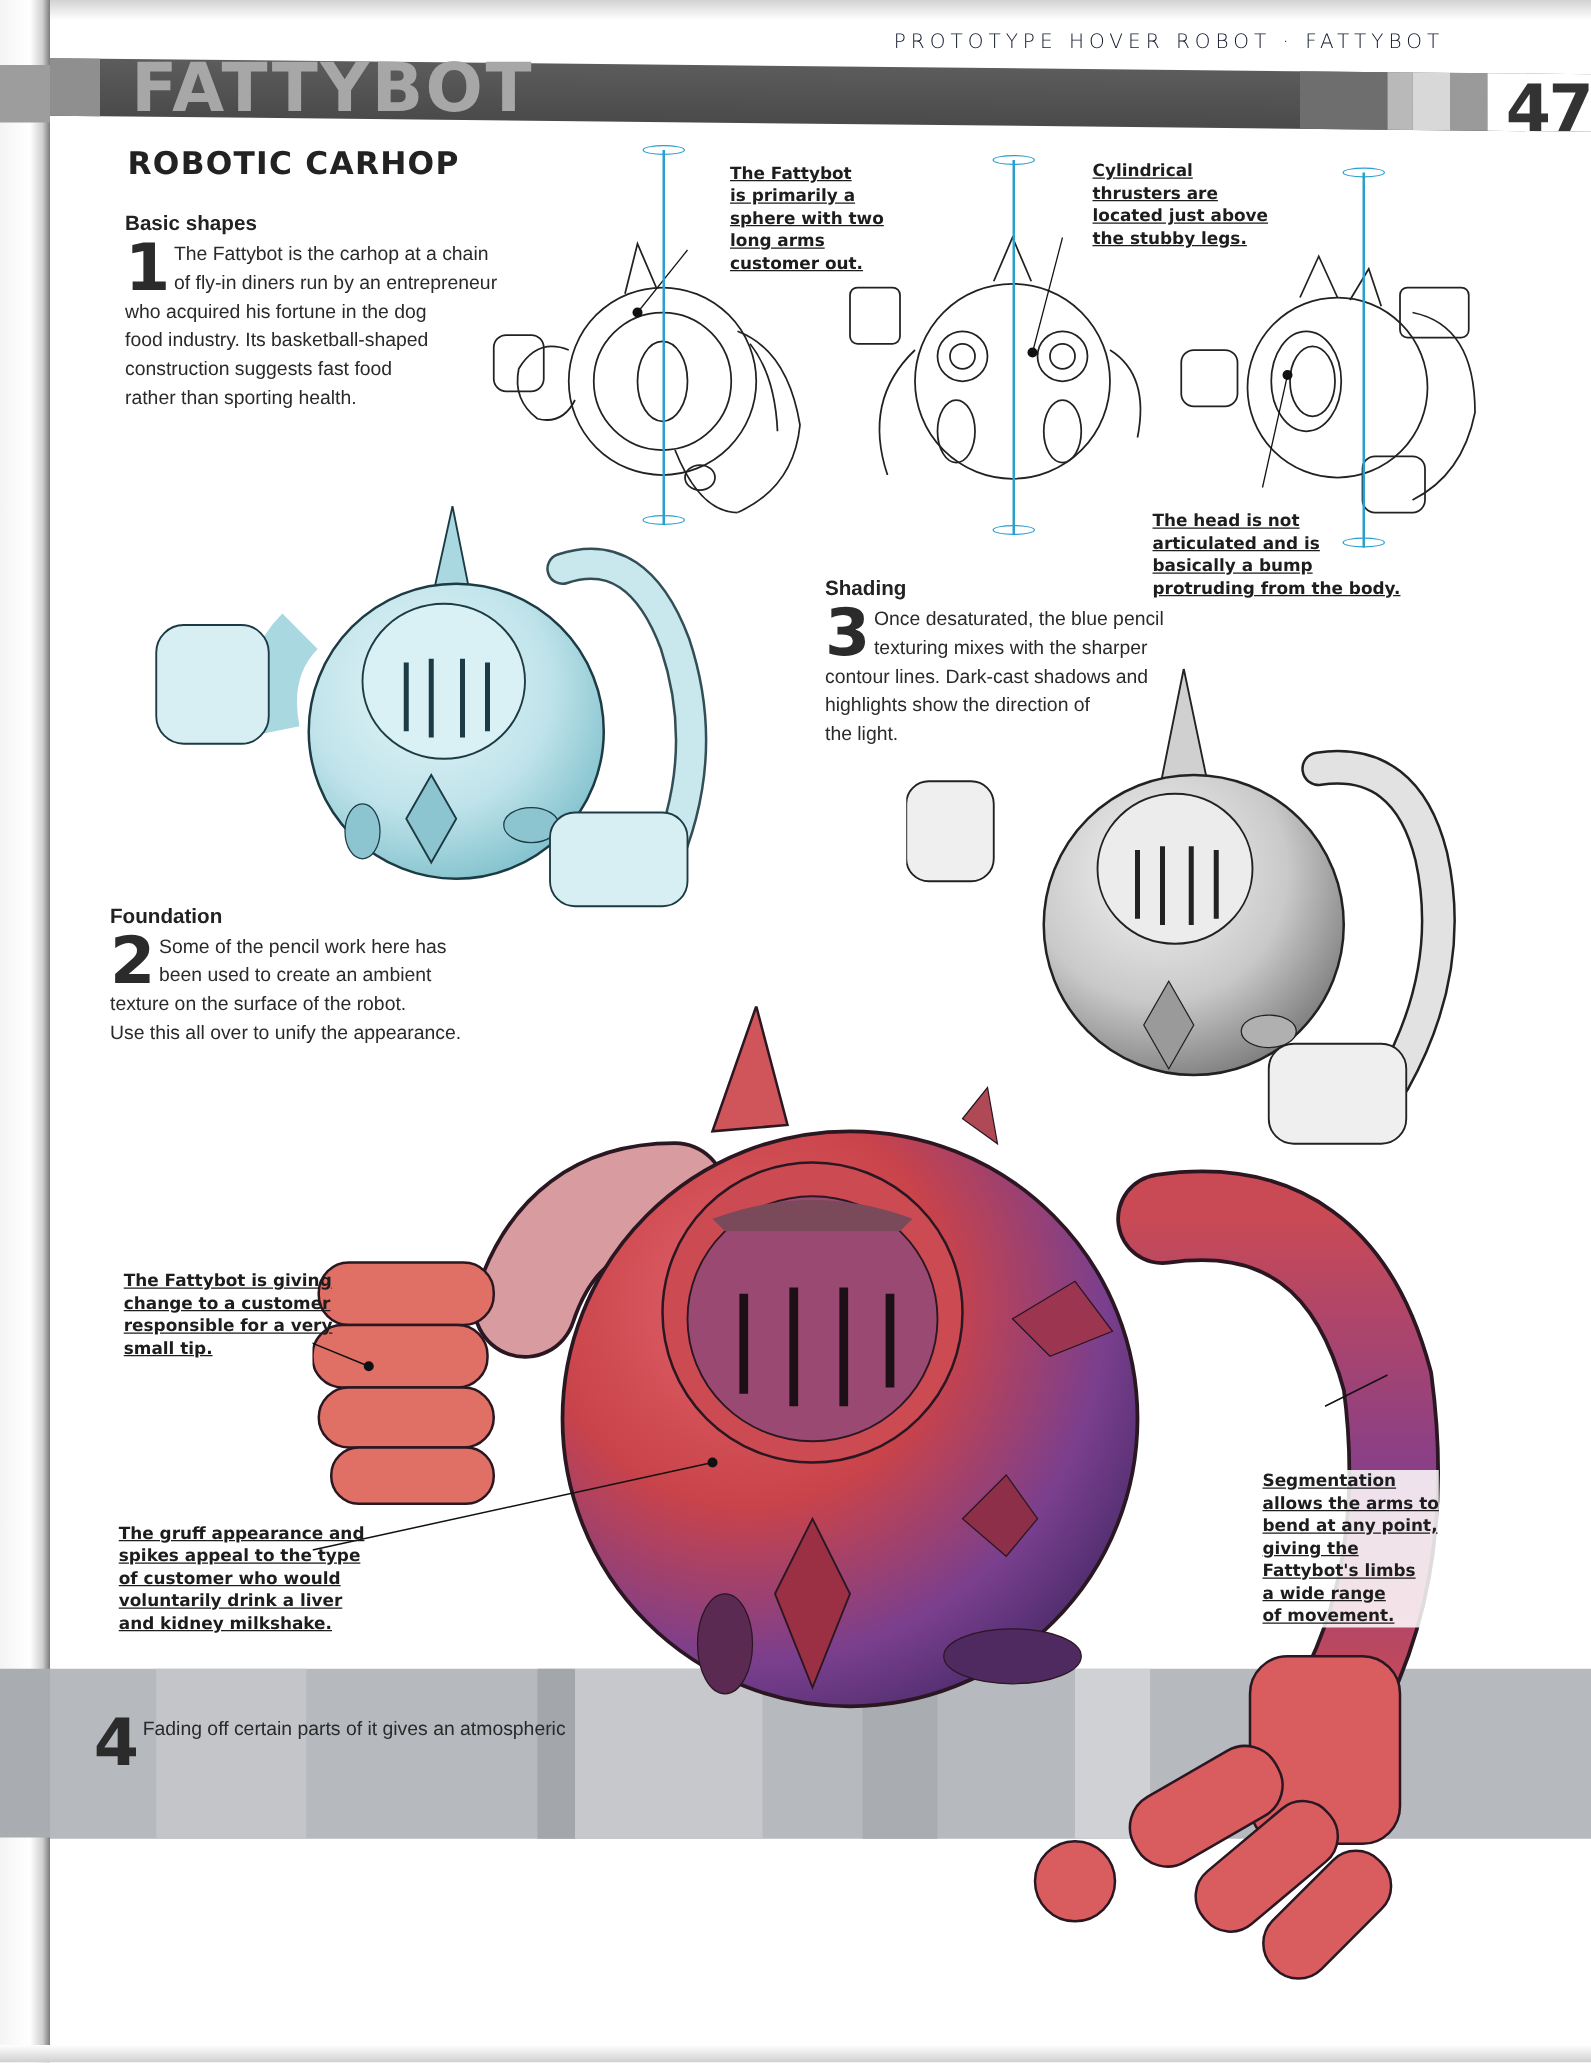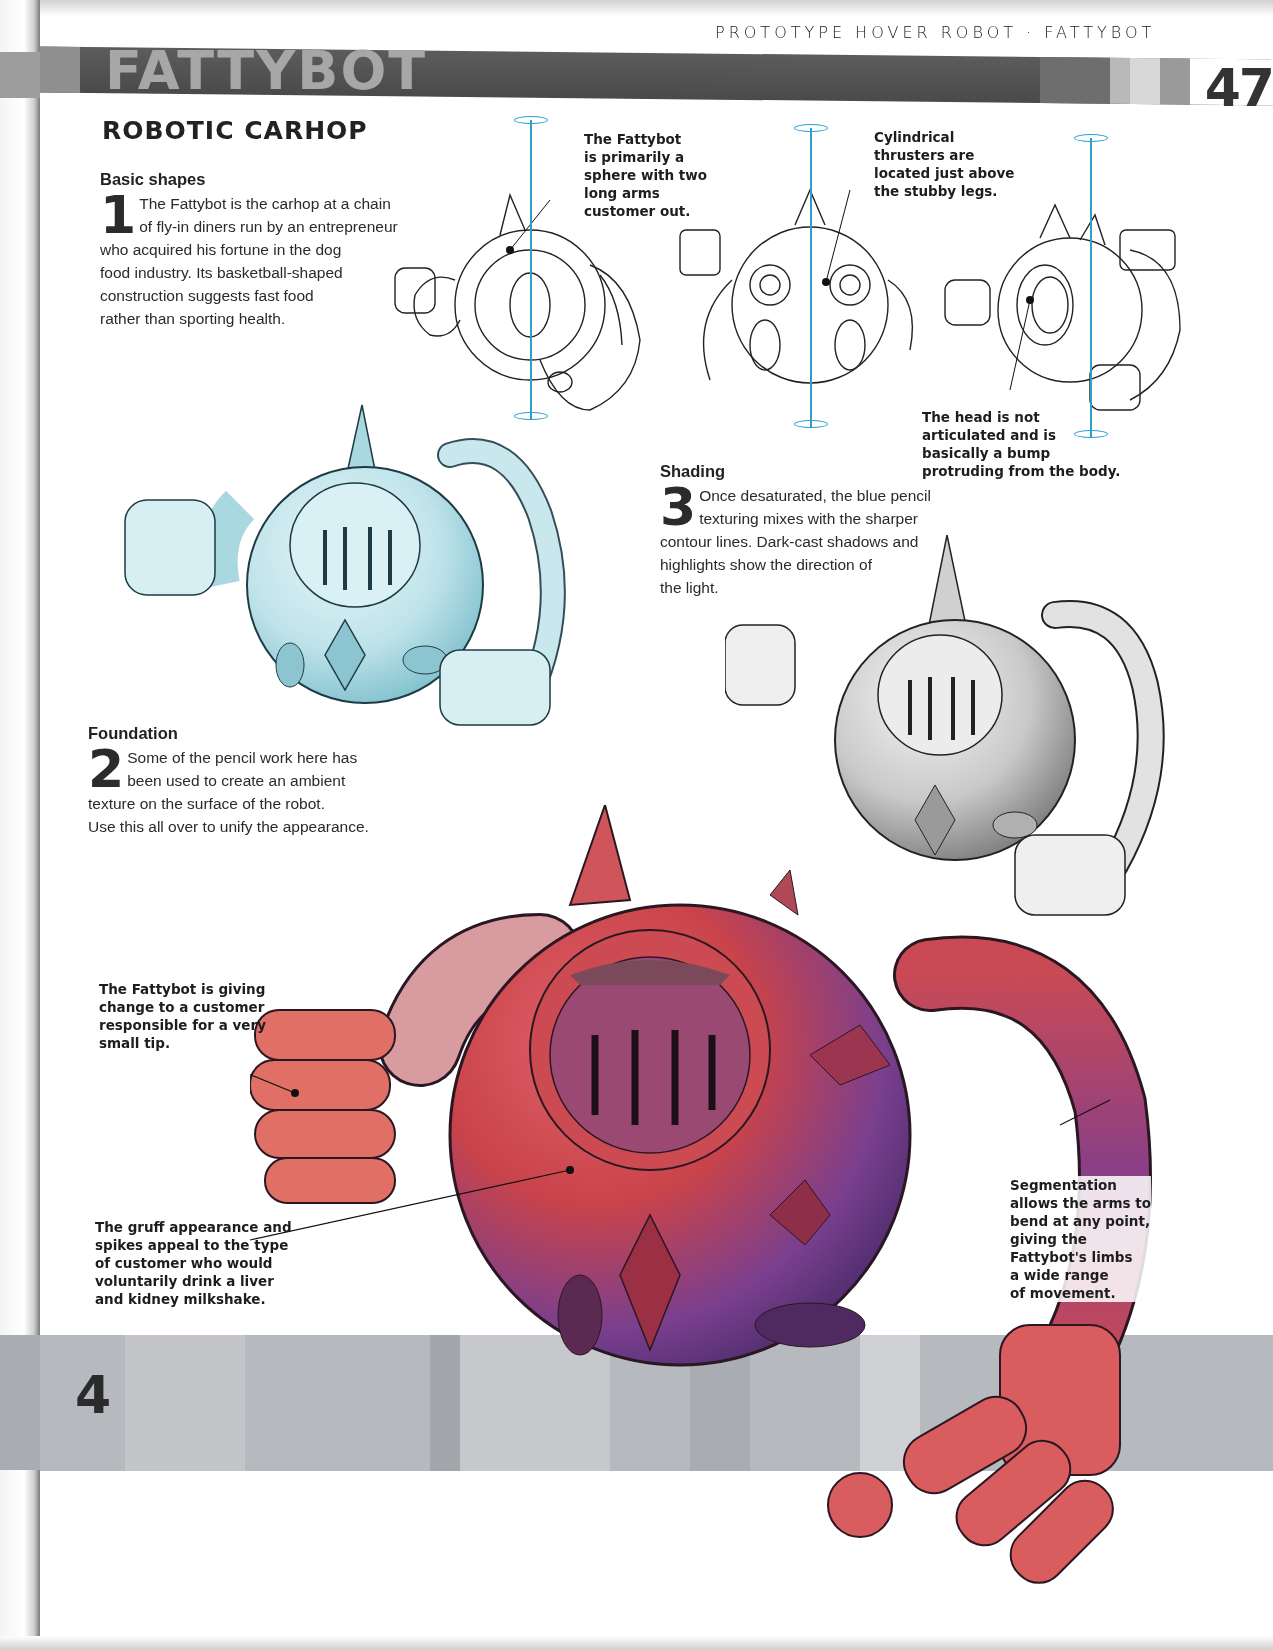--- a/index.html
+++ b/index.html
@@ -22,21 +22,21 @@
   .title-word { position: absolute; left: 105px; top: 44px; font-family: "DejaVu Sans", sans-serif; font-weight: bold; font-size: 54px; letter-spacing: 2px; color: #a7a7a7; line-height: 54px; height: 50px; overflow: hidden; }
   .page-num { position: absolute; right: 0; top: 62px; font-weight: bold; font-size: 52px; color: #333; font-family: "DejaVu Sans", sans-serif; letter-spacing: -2px; line-height: 52px; }
 
   .heading { position: absolute; left: 102px; top: 116px; font-size: 25px; font-weight: bold; letter-spacing: 1px; color: #222; font-family: "DejaVu Sans", sans-serif; }
 
   .step { position: absolute; font-family: "Liberation Sans", sans-serif; font-size: 15.5px; line-height: 23px; color: #2a2a2a; }
   .step h3 { font-size: 16.5px; font-weight: bold; margin-bottom: 1px; color: #222; }
   .step .num { float: left; font-size: 52px; line-height: 44px; font-weight: bold; color: #2b2b2b; margin-right: 3px; margin-top: 1px; font-family: "DejaVu Sans", sans-serif; }
   .step p { font-size: 15.5px; }
 
-  .callout { position: absolute; font-family: "DejaVu Sans", sans-serif; font-size: 13.5px; line-height: 18px; color: #1d1d1d; font-weight: 600; }
+  .callout { position: absolute; font-family: "DejaVu Sans", sans-serif; font-size: 13.5px; line-height: 18px; color: #1d1d1d; font-weight: 600; text-decoration: underline; }
 
   
   .sketch { position: absolute; }
   .axis { position: absolute; width: 1.5px; background: #2a9fd0; }
   .ring { position: absolute; width: 34px; height: 8px; border: 1.5px solid #2a9fd0; border-radius: 50%; }
 
   
   .render-band { position: absolute; left: 40px; top: 1335px; width: 1233px; height: 136px; background: #b6b9bd; }
   .render-band .stripe { position: absolute; top: 0; height: 100%; }
 
@@ -235,20 +235,21 @@
   <div class="stripe" style="left:85px;width:120px;background:#c3c5c9;"></div>
   <div class="stripe" style="left:390px;width:30px;background:#a3a6ab;"></div>
   <div class="stripe" style="left:420px;width:150px;background:#c6c8cc;"></div>
   <div class="stripe" style="left:650px;width:60px;background:#a9acb1;"></div>
   <div class="stripe" style="left:820px;width:60px;background:#cfd1d4;"></div>
   <div class="stripe" style="left:980px;width:90px;background:#c0c2c6;"></div>
 </div>
 
 <div class="step" style="left:75px;top:1372px;width:480px;font-size:16px;">
   <span class="num">4</span>
+  <p>Fading off certain parts of it gives an atmospheric</p>
 </div>
 
 <div class="sketch" style="left:250px;top:805px;width:1010px;height:835px;">
   <svg width="1010" height="835" viewBox="0 0 1010 835">
     <defs>
       <radialGradient id="gRed" cx="32%" cy="30%" r="78%">
         <stop offset="0" stop-color="#e1636a"></stop>
           <stop offset="0.45" stop-color="#c9434a"></stop>
           <stop offset="0.8" stop-color="#7a3f8e"></stop>
           <stop offset="1" stop-color="#4f2d6e"></stop>
@@ -302,21 +303,21 @@
     <g stroke="#111" stroke-width="1.2">
       <line x1="45" y1="288" x2="-60" y2="245"></line>
       <line x1="320" y1="365" x2="0" y2="435"></line>
       <line x1="860" y1="295" x2="810" y2="320"></line>
     </g>
     <circle cx="45" cy="288" r="4" fill="#111"></circle>
     <circle cx="320" cy="365" r="4" fill="#111"></circle>
   </svg>
 </div>
 
-<div class="callout" style="left:99px;top:980px;">
+<div class="callout" style="left:99px;top:1016px;">
   <div>The Fattybot is giving</div>
   <div>change to a customer</div>
   <div>responsible for a very</div>
   <div>small tip.</div>
 </div>
 <div class="callout" style="left:95px;top:1218px;">
   <div>The gruff appearance and</div>
   <div>spikes appeal to the type</div>
   <div>of customer who would</div>
   <div>voluntarily drink a liver</div>

